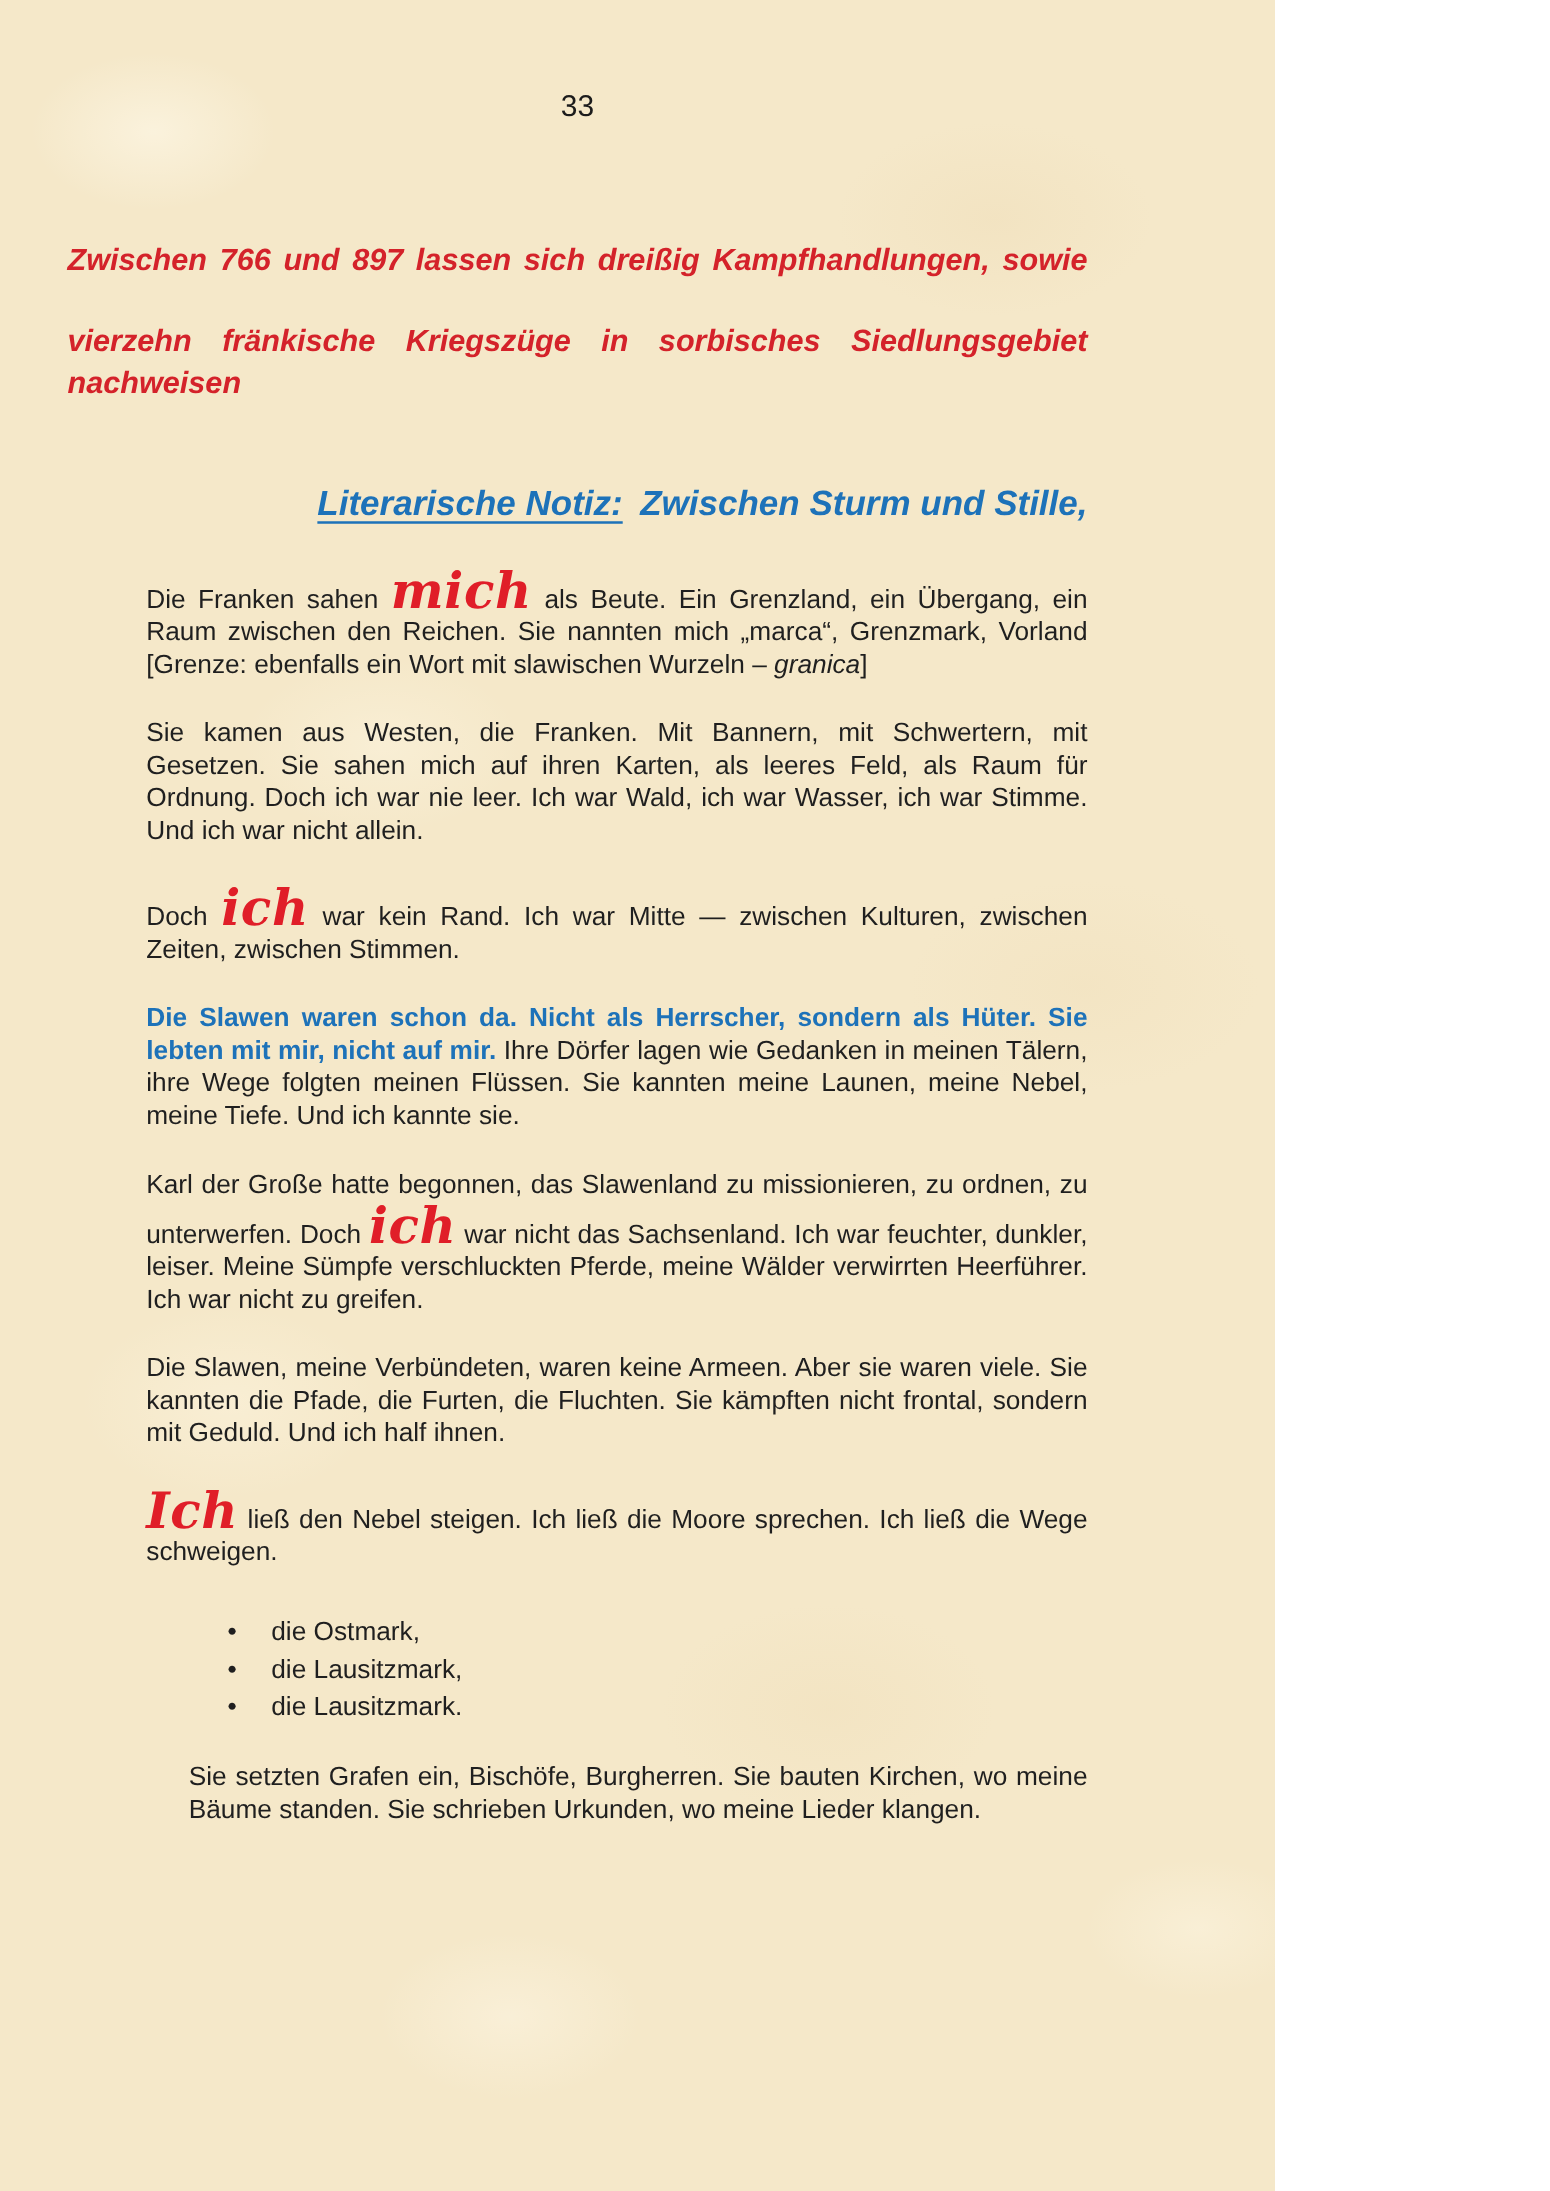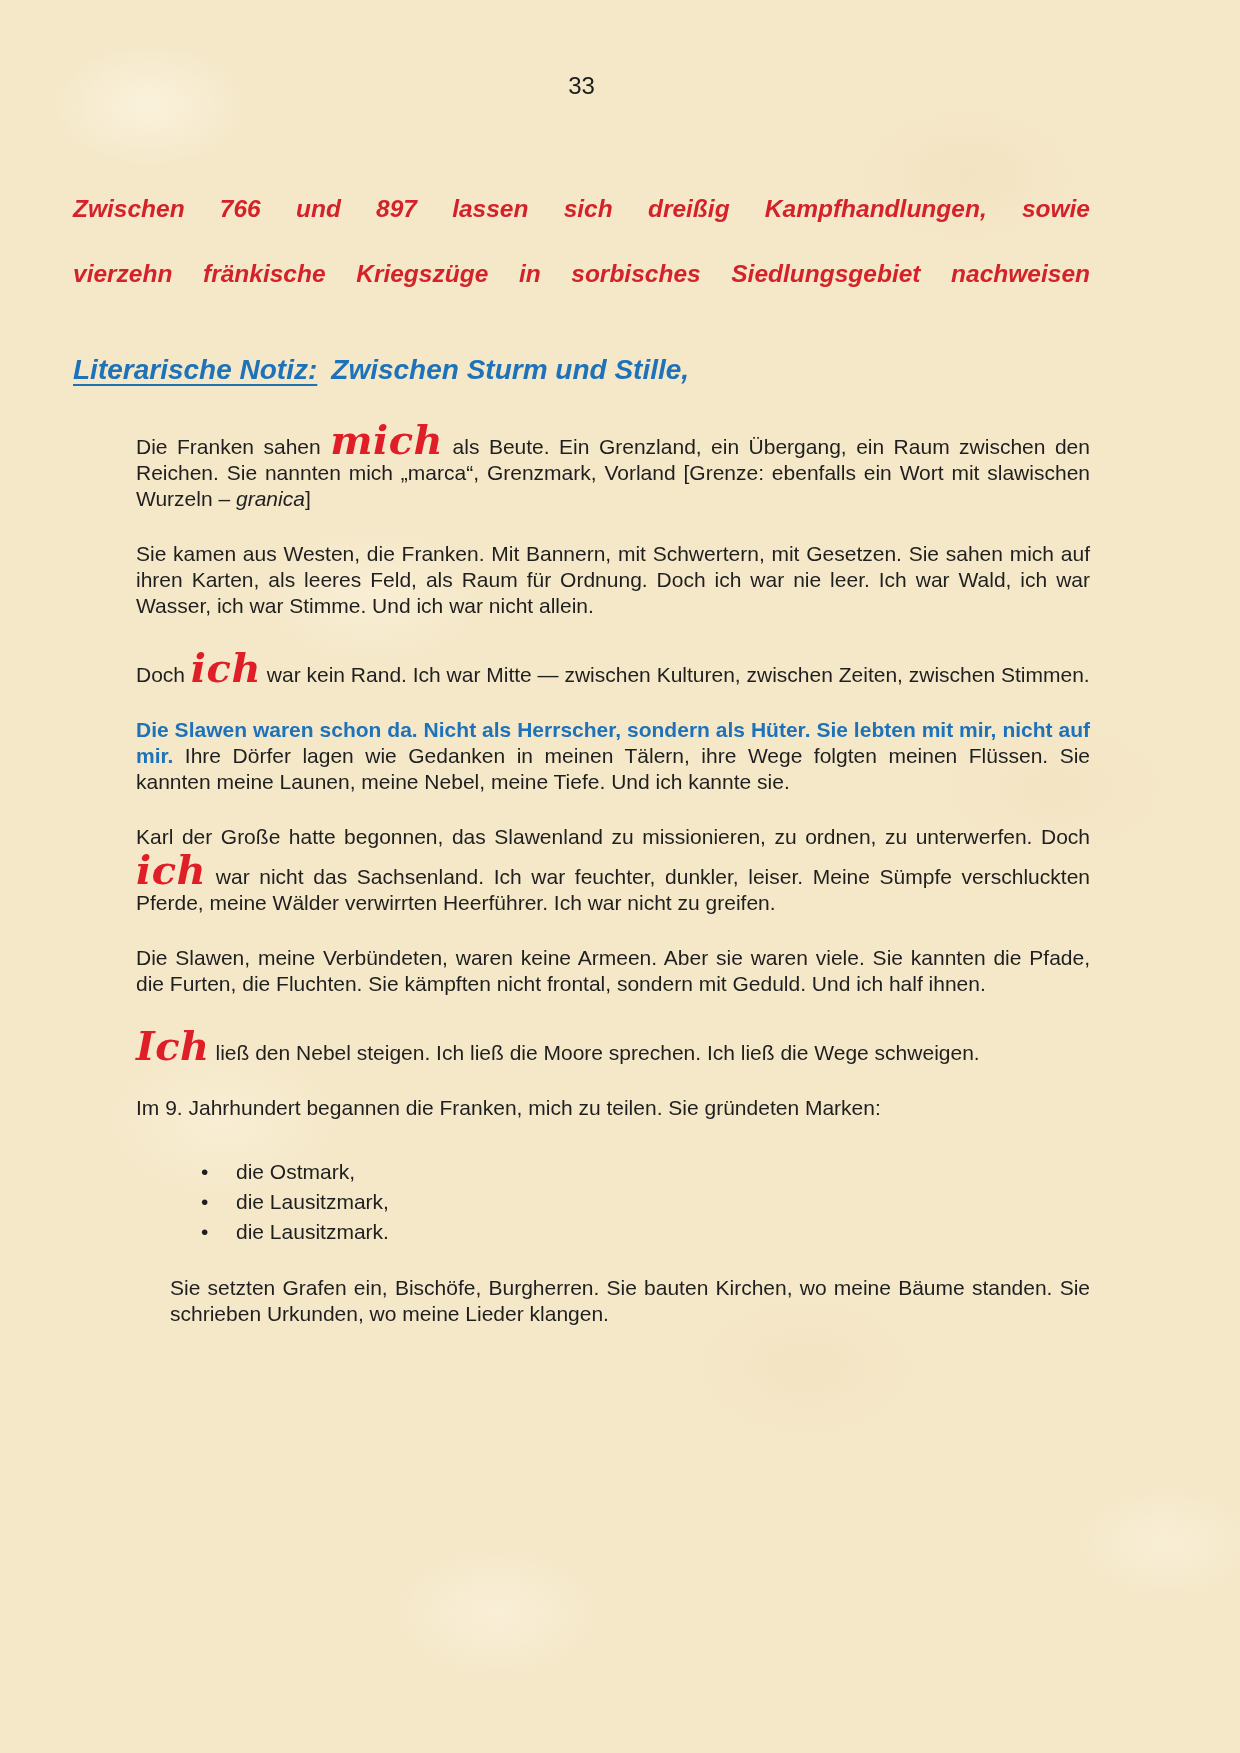--- a/index.html
+++ b/index.html
@@ -6,36 +6,36 @@
   :root{
     --accent-red:#d4222a;
     --script-red:#e01e28;
     --heading-blue:#1d72b9;
     --body-text:#1f1f1f;
     --page-bg:#f5e8c9;
   }
   html,body{margin:0;padding:0;}
   .page{
     position:relative;
-    width:1240px;height:1753px;
+    width:1020px;height:1753px;
     box-sizing:border-box;
     overflow:hidden;
     font-family:"Liberation Sans",sans-serif;
     color:var(--body-text);
     background-color:var(--page-bg);
     background-image:
       radial-gradient(140px 90px at 12% 6%,  rgba(255,250,236,.55), rgba(255,250,236,0) 70%),
       radial-gradient(180px 110px at 78% 10%, rgba(236,216,176,.30), rgba(236,216,176,0) 70%),
       radial-gradient(160px 100px at 30% 34%, rgba(255,248,230,.40), rgba(255,248,230,0) 70%),
       radial-gradient(200px 120px at 85% 45%, rgba(238,219,180,.28), rgba(238,219,180,0) 70%),
       radial-gradient(170px 110px at 18% 64%, rgba(255,247,228,.40), rgba(255,247,228,0) 70%),
       radial-gradient(190px 120px at 65% 78%, rgba(237,218,178,.28), rgba(237,218,178,0) 70%),
       radial-gradient(150px 95px at 40% 92%,  rgba(255,248,232,.45), rgba(255,248,232,0) 70%),
       radial-gradient(130px 80px at 94% 88%,  rgba(255,249,233,.40), rgba(255,249,233,0) 70%);
-    padding:72px 150px 0 73px;
+    padding:72px 150px 0 54px;
   }
   .page-number{
     text-align:center;
     font-size:24px;
     line-height:28px;
     color:#1c1c1c;
     margin:0 0 92px 0;
   }
   .intro{
     color:var(--accent-red);
@@ -50,20 +50,21 @@
     text-align-last:justify;
     margin-top:32px;
   }
   .h1,.h2{
     color:var(--heading-blue);
     font-weight:bold;
     font-style:italic;
     font-size:28px;
     line-height:36px;
     margin:0;
+    text-align:right;
   }
   .h1{margin-bottom:12px;}
   .h1 .label{
     text-decoration:underline;
     text-decoration-thickness:2px;
     text-underline-offset:5px;
     margin-right:14px;
   }
   .body{
     margin:32px 0 0 63px;
@@ -118,21 +119,20 @@
   <h1 class="h1"><span class="label">Literarische Notiz:</span><span>Zwischen Sturm und Stille,</span></h1>
 
   <div class="body">
       <p class="para"><span>Die Franken sahen </span><span class="script">mich</span><span> als Beute. Ein Grenzland, ein Übergang, ein Raum zwischen den Reichen. Sie nannten mich „marca“, Grenzmark, Vorland [Grenze: ebenfalls ein Wort mit slawischen Wurzeln – </span><span class="em">granica</span><span>]</span></p>
       <p class="para"><span>Sie kamen aus Westen, die Franken. Mit Bannern, mit Schwertern, mit Gesetzen. Sie sahen mich auf ihren Karten, als leeres Feld, als Raum für Ordnung. Doch ich war nie leer. Ich war Wald, ich war Wasser, ich war Stimme. Und ich war nicht allein.</span></p>
       <p class="para"><span>Doch </span><span class="script">ich</span><span> war kein Rand. Ich war Mitte — zwischen Kulturen, zwischen Zeiten, zwischen Stimmen.</span></p>
       <p class="para"><span class="blue-bold">Die Slawen waren schon da. Nicht als Herrscher, sondern als Hüter. Sie lebten mit mir, nicht auf mir.</span><span> Ihre Dörfer lagen wie Gedanken in meinen Tälern, ihre Wege folgten meinen Flüssen. Sie kannten meine Launen, meine Nebel, meine Tiefe. Und ich kannte sie.</span></p>
       <p class="para"><span>Karl der Große hatte begonnen, das Slawenland zu missionieren, zu ordnen, zu unterwerfen. Doch </span><span class="script">ich</span><span> war nicht das Sachsenland. Ich war feuchter, dunkler, leiser. Meine Sümpfe verschluckten Pferde, meine Wälder verwirrten Heerführer. Ich war nicht zu greifen.</span></p>
       <p class="para"><span>Die Slawen, meine Verbündeten, waren keine Armeen. Aber sie waren viele. Sie kannten die Pfade, die Furten, die Fluchten. Sie kämpften nicht frontal, sondern mit Geduld. Und ich half ihnen.</span></p>
       <p class="para"><span class="script">Ich</span><span> ließ den Nebel steigen. Ich ließ die Moore sprechen. Ich ließ die Wege schweigen.</span></p>
-      <p class="para"><span>Im 9. Jahrhundert begannen die Franken, mich zu teilen. Sie gründeten Marken:</span></p>
       <ul class="marks">
         <li>
           <span class="dot">•</span>
           <span>die Ostmark,</span>
         </li>
         <li>
           <span class="dot">•</span>
           <span>die Lausitzmark,</span>
         </li>
         <li>

